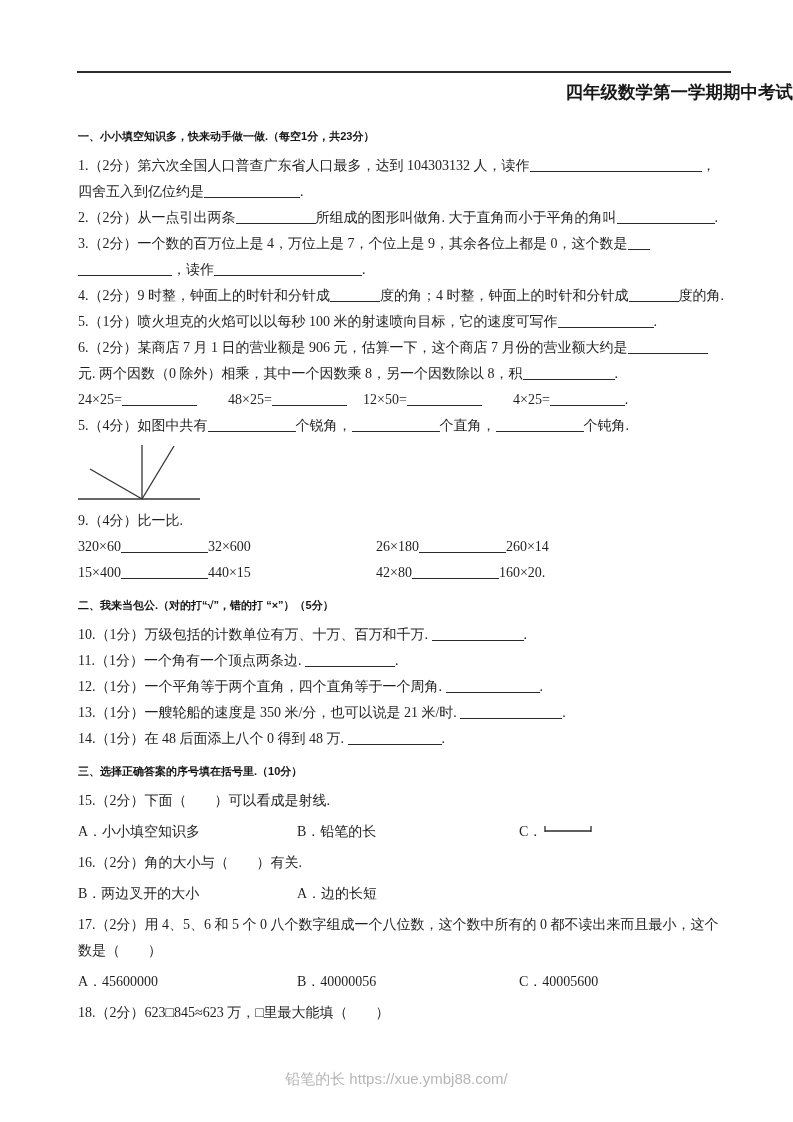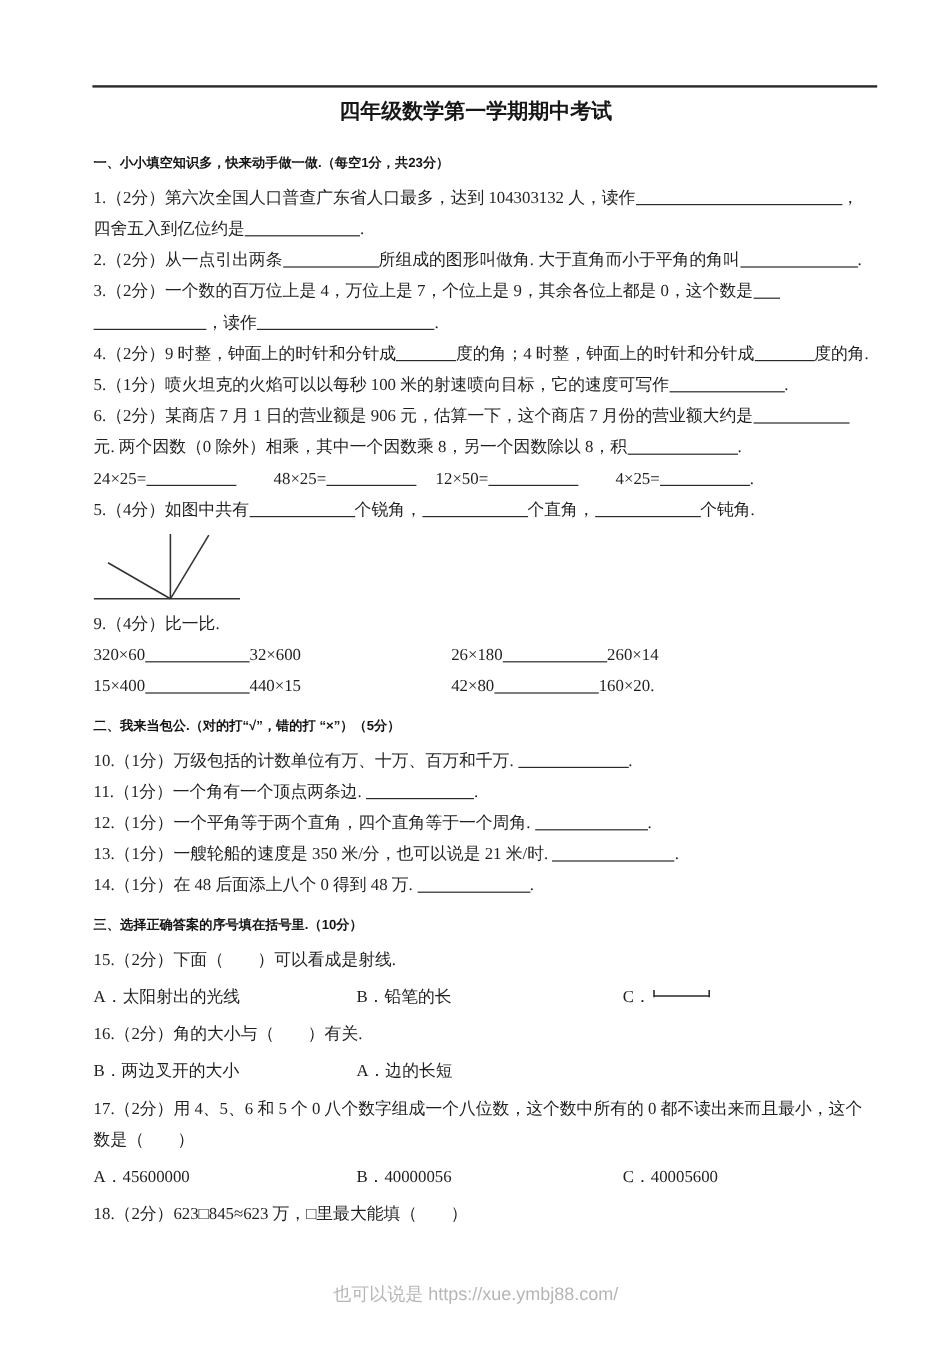--- a/index.html
+++ b/index.html
@@ -11,21 +11,21 @@
     position:relative;
     overflow:hidden;
   }
   .page{position:relative;width:793px;height:1122px;}
   .top-rule{
     position:absolute;left:77px;top:71px;width:654px;height:0;
     border-top:2px solid #2b2b2b;
   }
   .doc-title{
     padding-top:79px;margin:0;
-    text-align:center;
+    text-align:right;
     font-family:"Liberation Sans","DejaVu Sans",sans-serif;
     font-weight:bold;font-size:17.5px;line-height:27px;
     color:#171717;
   }
   #content{padding:11px 78px 0 78px;}
   .blk{font-size:14px;line-height:26px;white-space:nowrap;}
   .heading{
     font-family:"Liberation Sans","DejaVu Sans",sans-serif;
     font-weight:bold;font-size:11px;line-height:26px;
     margin:6px 0 4px 0;color:#151515;
@@ -92,21 +92,21 @@
       </div>
       <div class="blk heading"><span>二、我来当包公.（对的打“√”，错的打 “×”）（5分）</span></div>
       <div class="blk line"><span>10.（1分）万级包括的计数单位有万、十万、百万和千万. </span><span class="blank" style="width: 92px;"></span><span>.</span></div>
       <div class="blk line"><span>11.（1分）一个角有一个顶点两条边. </span><span class="blank" style="width: 90px;"></span><span>.</span></div>
       <div class="blk line"><span>12.（1分）一个平角等于两个直角，四个直角等于一个周角. </span><span class="blank" style="width: 94px;"></span><span>.</span></div>
       <div class="blk line"><span>13.（1分）一艘轮船的速度是 350 米/分，也可以说是 21 米/时. </span><span class="blank" style="width: 102px;"></span><span>.</span></div>
       <div class="blk line"><span>14.（1分）在 48 后面添上八个 0 得到 48 万. </span><span class="blank" style="width: 94px;"></span><span>.</span></div>
       <div class="blk heading"><span>三、选择正确答案的序号填在括号里.（10分）</span></div>
       <div class="blk line"><span>15.（2分）下面（　　）可以看成是射线.</span></div>
       <div class="blk options">
-        <span><span>A．太阳射出的光线</span></span>
+        <span><span>A．小小填空知识多</span></span>
         <span><span>B．铅笔的长</span></span>
         <span><span>C．</span><span class="icon"><svg width="52" height="13" viewBox="0 0 52 13">
               <g stroke="#2a2a2a" stroke-width="1.3" fill="none">
                 <line x1="3" y1="3" x2="3" y2="9"></line>
                 <line x1="3" y1="8" x2="49" y2="8"></line>
                 <line x1="49" y1="3" x2="49" y2="9"></line>
               </g>
             </svg></span></span>
       </div>
       <div class="blk line"><span>16.（2分）角的大小与（　　）有关.</span></div>
@@ -116,14 +116,14 @@
       </div>
       <div class="blk line"><span>17.（2分）用 4、5、6 和 5 个 0 八个数字组成一个八位数，这个数中所有的 0 都不读出来而且最小，这个</span></div>
       <div class="blk line"><span>数是（　　）</span></div>
       <div class="blk options">
         <span><span>A．45600000</span></span>
         <span><span>B．40000056</span></span>
         <span><span>C．40005600</span></span>
       </div>
       <div class="blk line"><span>18.（2分）623□845≈623 万，□里最大能填（　　）</span></div>
     </div>
-  <div class="footer">也可以说是 https://xue.ymbj88.com/</div>
+  <div class="footer">铅笔的长 https://xue.ymbj88.com/</div>
 </div>
 
 </body></html>

